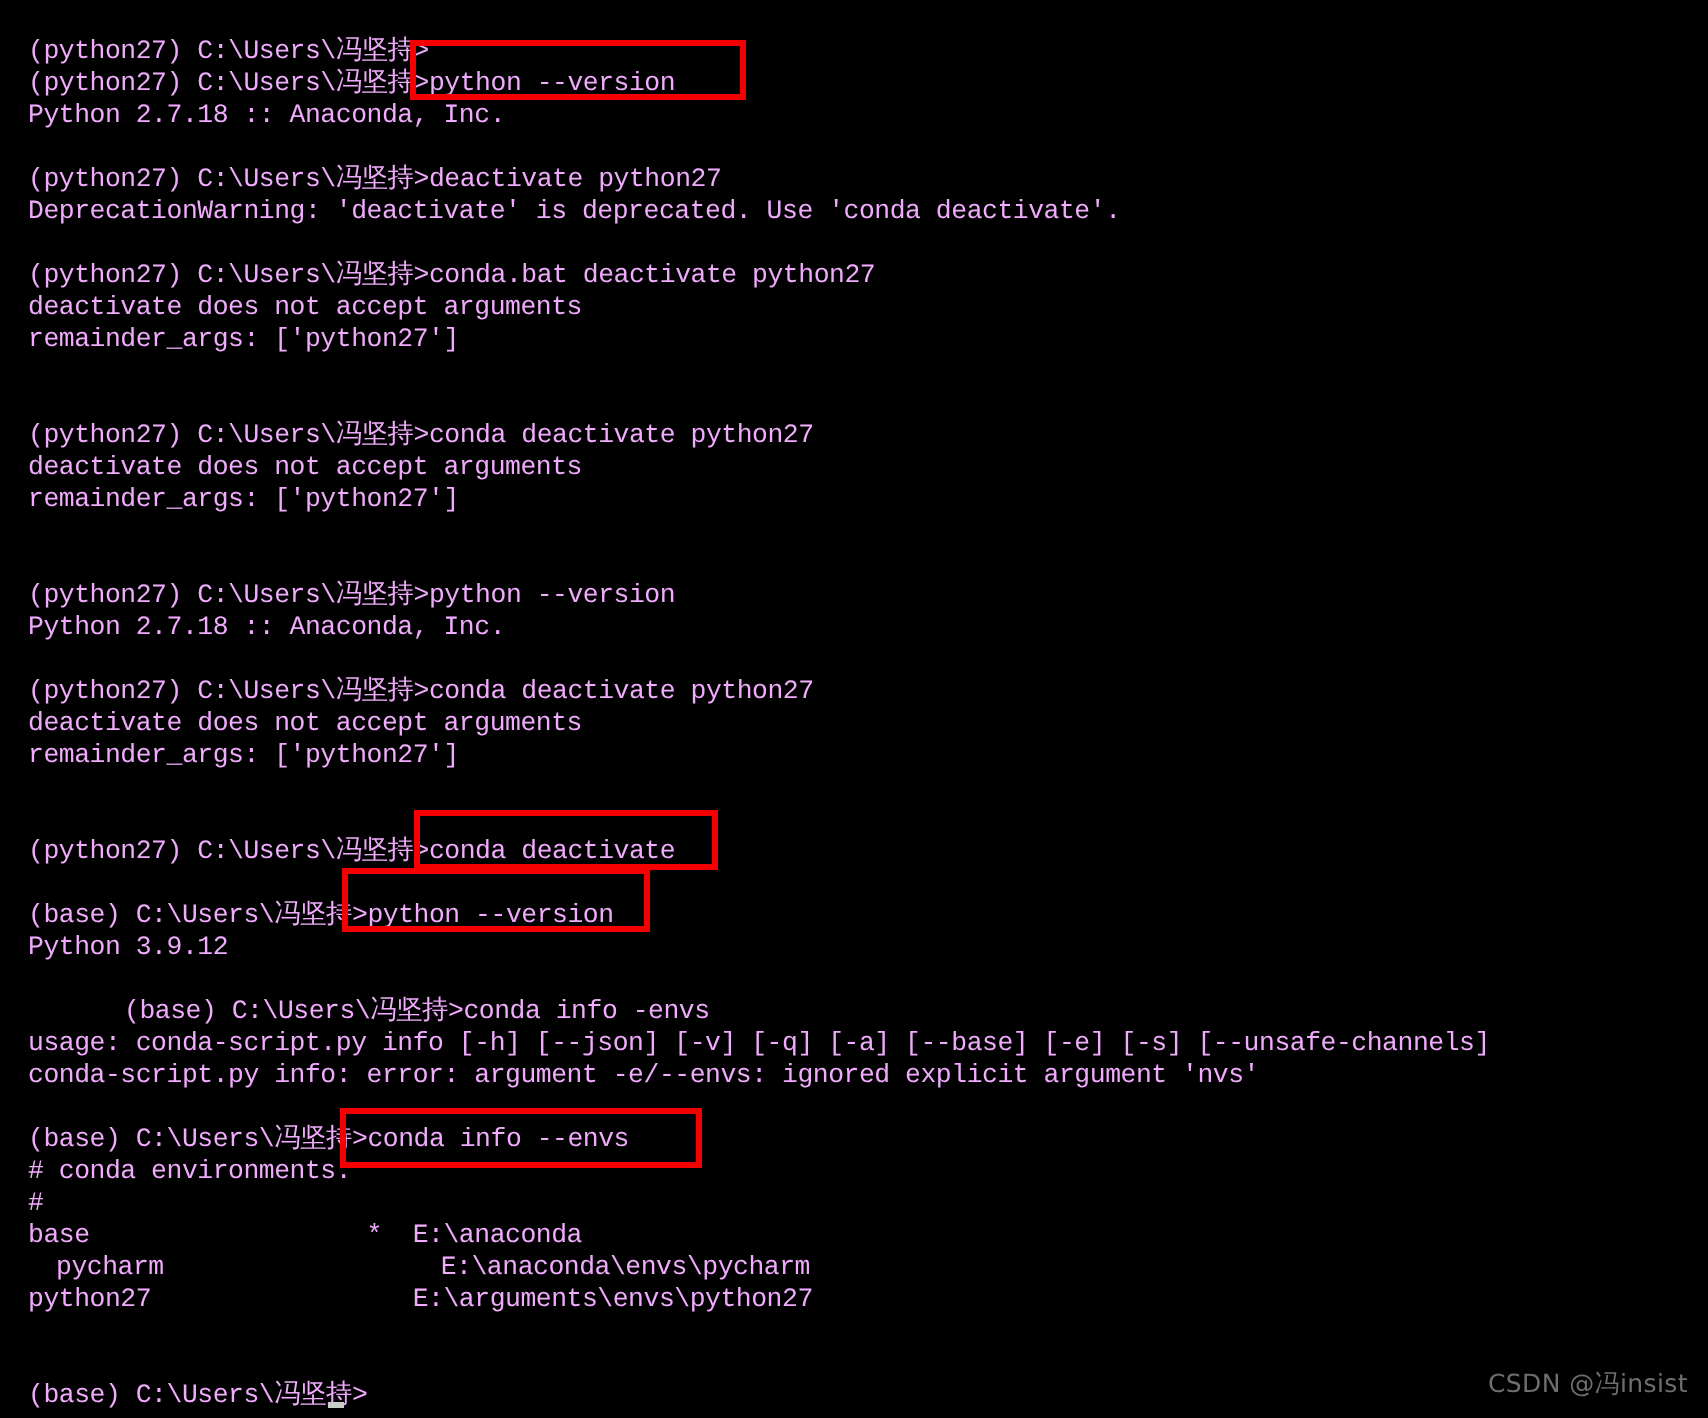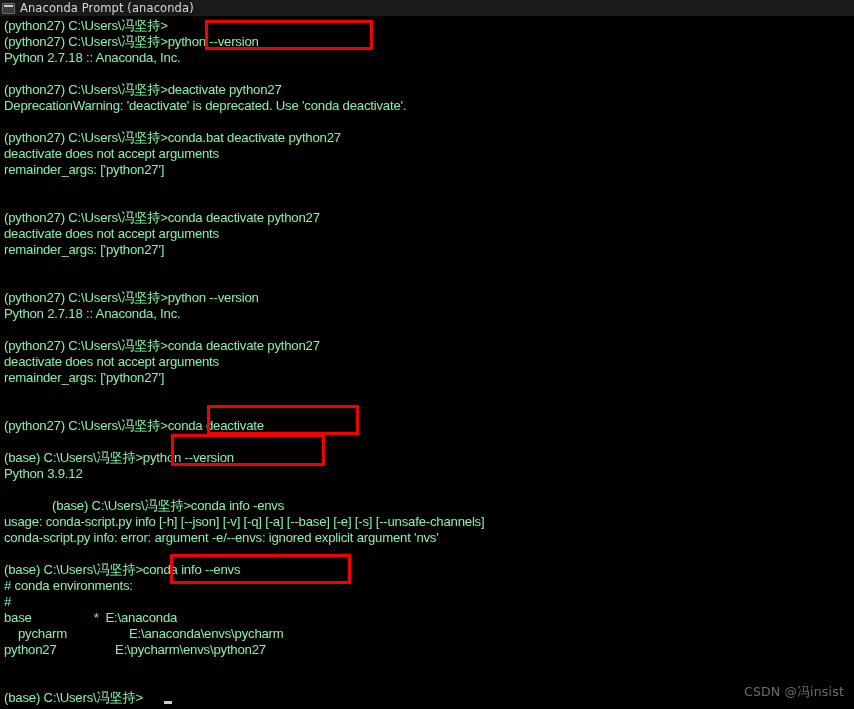--- a/index.html
+++ b/index.html
@@ -67,26 +67,26 @@
     position: absolute;
     left: 0; top: 16px;
     width: 854px;
     height: 693px;
     background: #000000;
     overflow: hidden;
   }
 
   .line {
     position: absolute;
-    left: 4px;
+    left: 14px;
     height: 16px;
     line-height: 16px;
     white-space: pre;
-    color: #86efac;
-    font-family: Liberation Sans, sans-serif;
+    color: #f0abfc;
+    font-family: Liberation Mono, monospace;
     font-size: 13.2px;
     letter-spacing: -0.22px;
   }
 
   
   .redbox {
     position: absolute;
     border: 3px solid #f50000;
     box-sizing: border-box;
     background: transparent;
@@ -111,24 +111,20 @@
     color: #6e6e6e;
     white-space: nowrap;
     letter-spacing: 0.2px;
   }
 </style>
 </head>
 <body>
 
 <div id="app">
 
-  <div id="titlebar">
-    <div class="tb-icon"></div>
-    <div class="tb-title">Anaconda Prompt (anaconda)</div>
-  </div>
 
   <div id="console">
 
     <div class="line" style="top: 2px;">(python27) C:\Users\冯坚持&gt;</div>
       <div class="line" style="top: 18px;">(python27) C:\Users\冯坚持&gt;python --version</div>
       <div class="line" style="top: 34px;">Python 2.7.18 :: Anaconda, Inc.</div>
       <div class="line" style="top: 66px;">(python27) C:\Users\冯坚持&gt;deactivate python27</div>
       <div class="line" style="top: 82px;">DeprecationWarning: 'deactivate' is deprecated. Use 'conda deactivate'.</div>
       <div class="line" style="top: 114px; text-align: center;">(python27) C:\Users\冯坚持&gt;conda.bat deactivate python27</div>
       <div class="line" style="top: 130px;">deactivate does not accept arguments</div>
@@ -145,21 +141,21 @@
       <div class="line" style="top: 434px;">(base) C:\Users\冯坚持&gt;python --version</div>
       <div class="line" style="top: 450px;">Python 3.9.12</div>
       <div class="line" style="top: 482px; margin-left: 48px;">(base) C:\Users\冯坚持&gt;conda info -envs</div>
       <div class="line" style="top: 498px;">usage: conda-script.py info [-h] [--json] [-v] [-q] [-a] [--base] [-e] [-s] [--unsafe-channels]</div>
       <div class="line" style="top: 514px;">conda-script.py info: error: argument -e/--envs: ignored explicit argument 'nvs'</div>
       <div class="line" style="top: 546px;">(base) C:\Users\冯坚持&gt;conda info --envs</div>
       <div class="line" style="top: 562px;"># conda environments:</div>
       <div class="line" style="top: 578px;">#</div>
       <div class="line" style="top: 594px;">base                  *  E:\anaconda</div>
       <div class="line" style="top: 610px; padding-left: 14px;">pycharm                  E:\anaconda\envs\pycharm</div>
-      <div class="line" style="top: 626px;">python27                 E:\pycharm\envs\python27</div>
+      <div class="line" style="top: 626px;">python27                 E:\arguments\envs\python27</div>
       <div class="line" style="top: 674px;">(base) C:\Users\冯坚持&gt;</div>
       <div id="cursor" style="left: 163.9px; top: 685px;"></div>
   </div>
 
   <div id="annotation-layer">
       <div class="redbox" style="left: 205px; top: 20px; width: 168px; height: 30px; border-color: rgb(245, 0, 0);"></div>
       <div class="redbox" style="left: 207px; top: 405px; width: 152px; height: 30px; border-color: rgb(245, 0, 0);"></div>
       <div class="redbox" style="left: 171px; top: 434px; width: 154px; height: 32px; border-color: rgb(245, 0, 0);"></div>
       <div class="redbox" style="left: 170px; top: 554px; width: 181px; height: 30px; border-color: rgb(245, 0, 0);"></div>
     </div>

